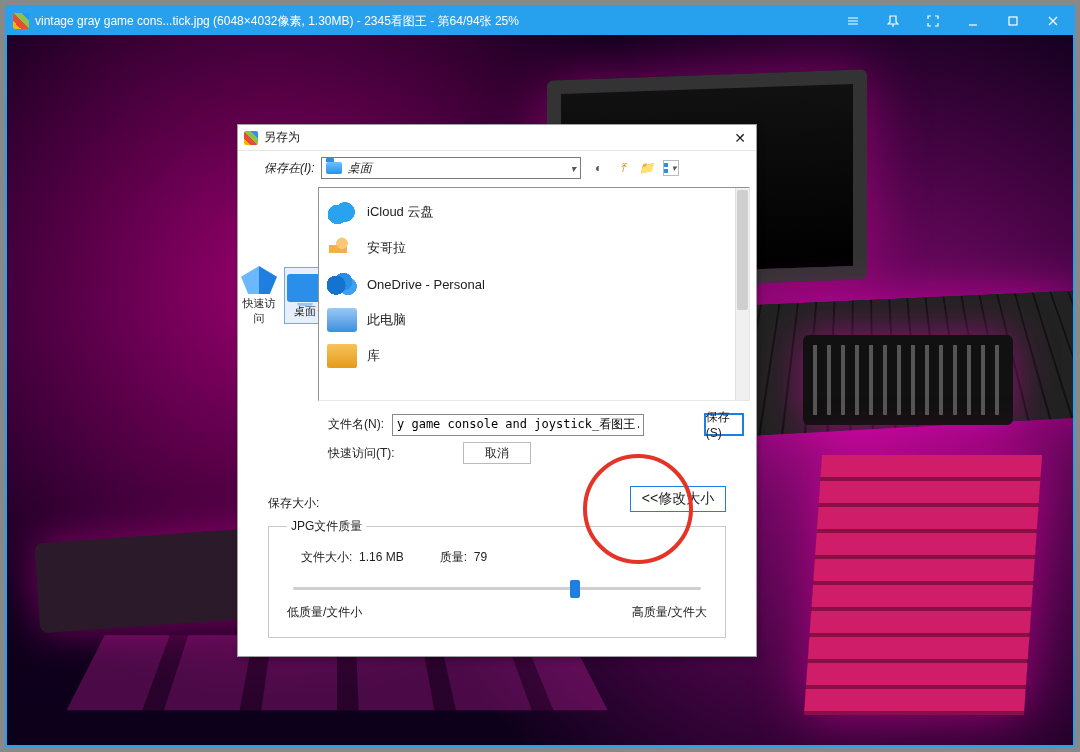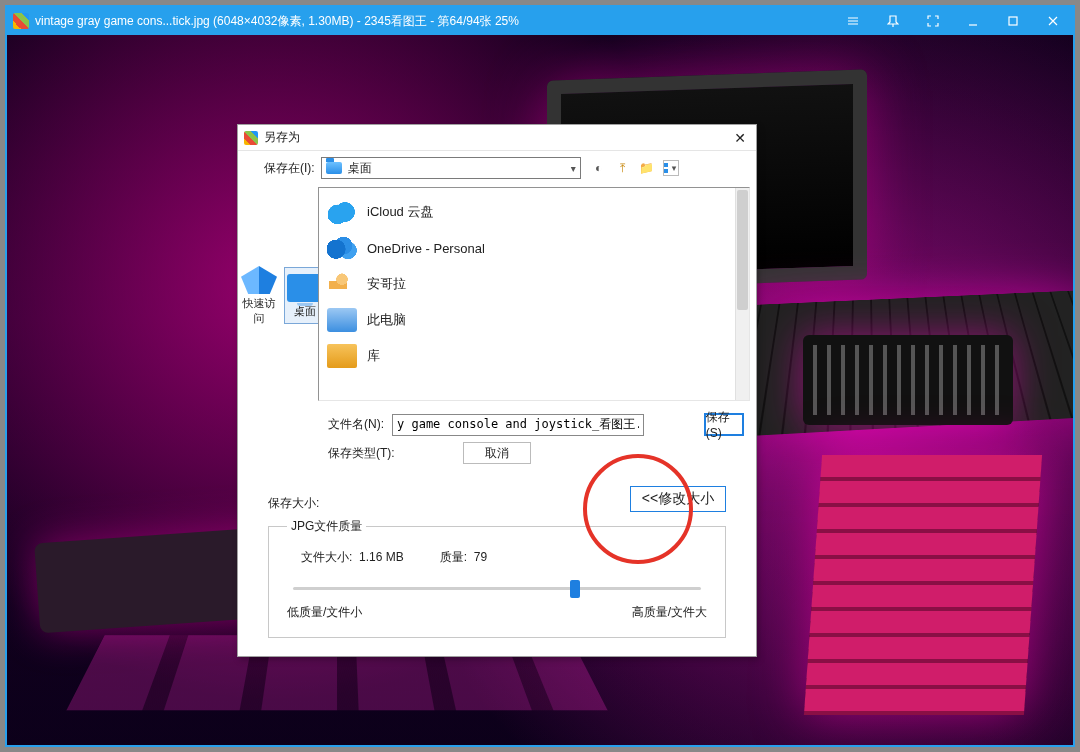--- a/index.html
+++ b/index.html
@@ -33,21 +33,21 @@
   .bg-mixer { position:absolute; top:300px; right:60px; width:210px; height:90px; background:#111; border-radius:6px; box-shadow:0 0 40px rgba(255,0,200,.5);}
   .bg-mixer::before{content:"";position:absolute;inset:10px;background:repeating-linear-gradient(90deg,#555 0 4px,#111 4px 14px);}
 
   
   .dialog { position:absolute; top:124px; left:237px; width:520px; background:#fff; border:1px solid #a0a0a0; box-shadow: 2px 3px 6px rgba(0,0,0,.25); font-size:12px; color:#222; }
   .dlg-title { height:26px; display:flex; align-items:center; padding:0 6px; border-bottom:1px solid #e5e5e5; }
   .dlg-title .app-icon { width:14px; height:14px; margin-right:6px; background:linear-gradient(45deg,#f7b500 25%,#e94b35 0 50%,#8bc34a 0 75%,#2196f3 0); border-radius:2px;}
   .dlg-title .spacer{flex:1;}
   .dlg-close{ width:20px; text-align:center; font-size:14px; line-height:1; }
 
-  .dlg-location { display:flex; align-items:center; gap:6px; padding:6px 12px 6px 26px; }
+  .dlg-location { display:flex; align-items:center; gap:6px; padding:6px 12px 6px 26px;font-style:italic; }
   .dlg-location label{ white-space:nowrap; }
   .loc-select { flex:0 0 260px; height:22px; border:1px solid #7a7a7a; display:flex; align-items:center; padding:0 4px; gap:6px; background:#fff;}
   .loc-select .folder-icon{ width:16px; height:12px; background:linear-gradient(#6ec1ff,#2a8fe8); border-radius:2px; position:relative;}
   .loc-select .folder-icon::before{content:"";position:absolute;top:-4px;left:0;width:8px;height:4px;background:#2a8fe8;border-radius:1px 1px 0 0;}
   .loc-select .dd{ margin-left:auto; font-size:10px; color:#555;}
   .loc-tools { display:flex; gap:8px; margin-left:4px; }
   .loc-tools span{ width:16px; height:16px; display:inline-flex; align-items:center; justify-content:center; color:#555; font-size:12px;}
   .views-dd{ width:26px; height:18px; border:1px solid #bbb; display:inline-flex; align-items:center; justify-content:center; gap:2px;}
   .views-dd .grid{ width:10px; height:10px; background:
      linear-gradient(#2a8fe8,#2a8fe8) 0 0/4px 4px no-repeat,
@@ -203,26 +203,26 @@
         </div>
     </div>
 
     <div class="file-area">
       <div class="file-list">
         <div class="file-row">
             <span class="ico ico-cloud"></span>
             <span>iCloud 云盘</span>
           </div>
         <div class="file-row">
+            <span class="ico ico-user"></span>
+            <span>安哥拉</span>
+          </div>
+        <div class="file-row">
             <span class="ico ico-onedrive"></span>
             <span>OneDrive - Personal</span>
-          </div>
-        <div class="file-row">
-            <span class="ico ico-user"></span>
-            <span>安哥拉</span>
           </div>
         <div class="file-row">
             <span class="ico ico-monitor"></span>
             <span>此电脑</span>
           </div>
         <div class="file-row">
             <span class="ico ico-folder"></span>
             <span>库</span>
           </div>
       </div>
@@ -233,21 +233,21 @@
   </div>
 
   <div class="fields">
     <div class="field-row">
       <label>文件名(N):</label>
       <input class="text dd-caret" value="y game console and joystick_看图王.jpg" style="">
       <span style="width:12px"></span>
       <span class="btn selected">保存(S)</span>
     </div>
     <div class="field-row">
-      <label>保存类型(T):</label>
+      <label>快速访问(T):</label>
       <span style="width:12px"></span>
       <span class="btn plain">取消</span>
     </div>
   </div>
 
   <div class="save-opts">
     <div class="opts-header">
       <span>保存大小:</span>
       <span class="resize-btn">&lt;&lt;修改大小</span>
     </div>

